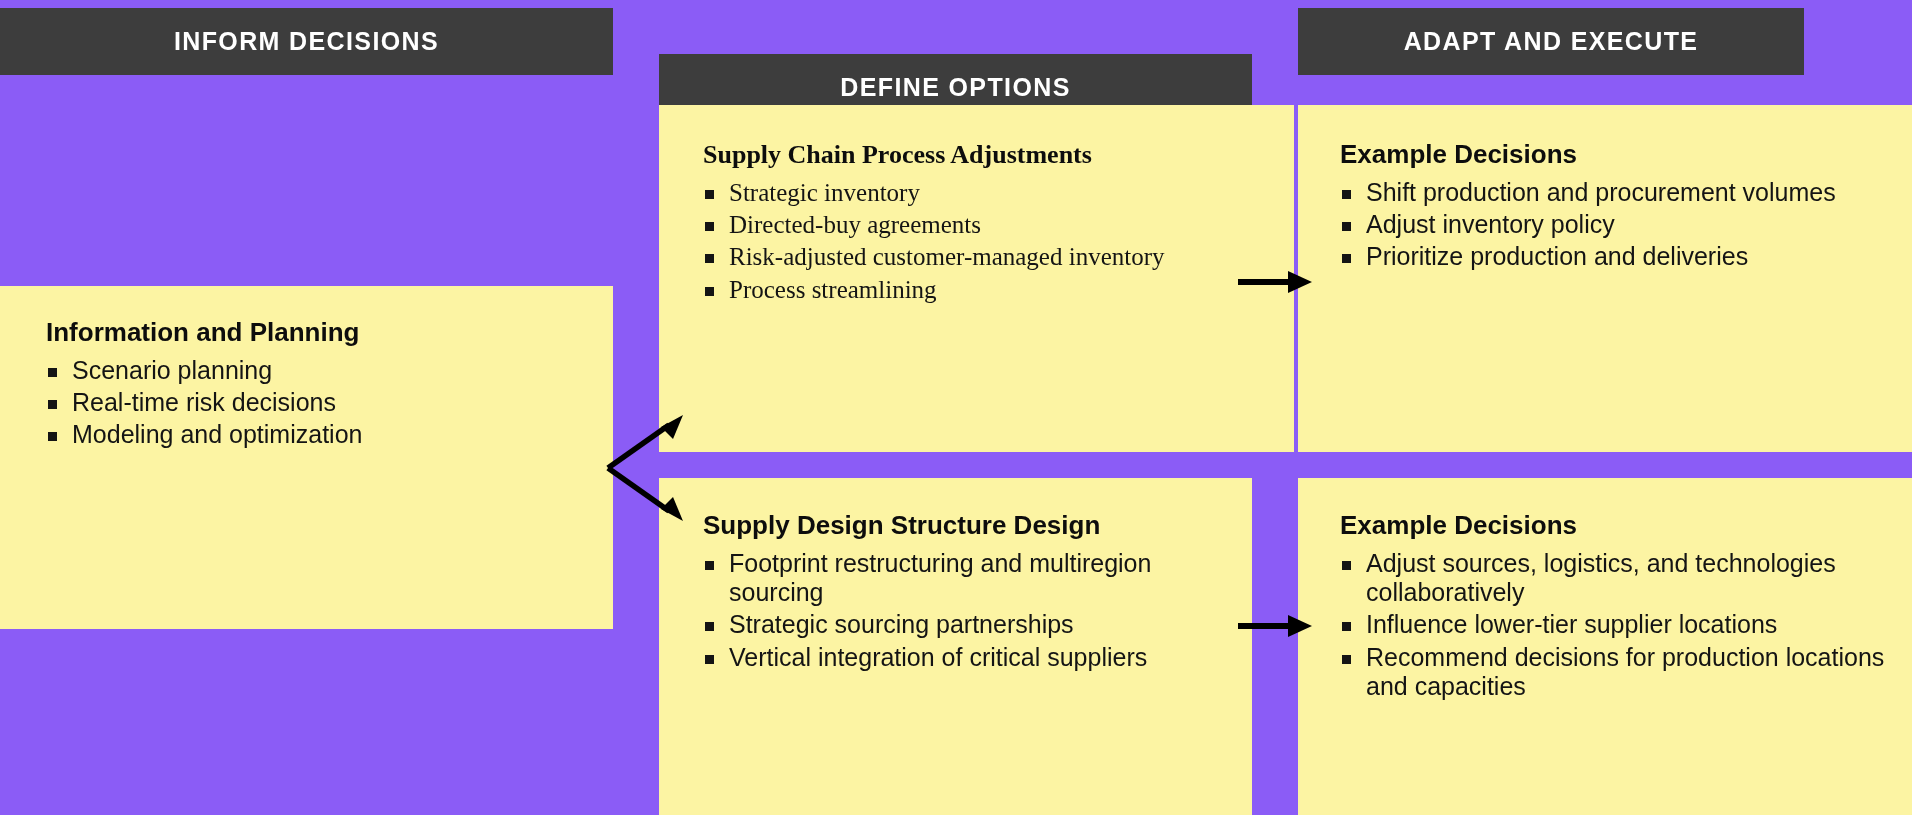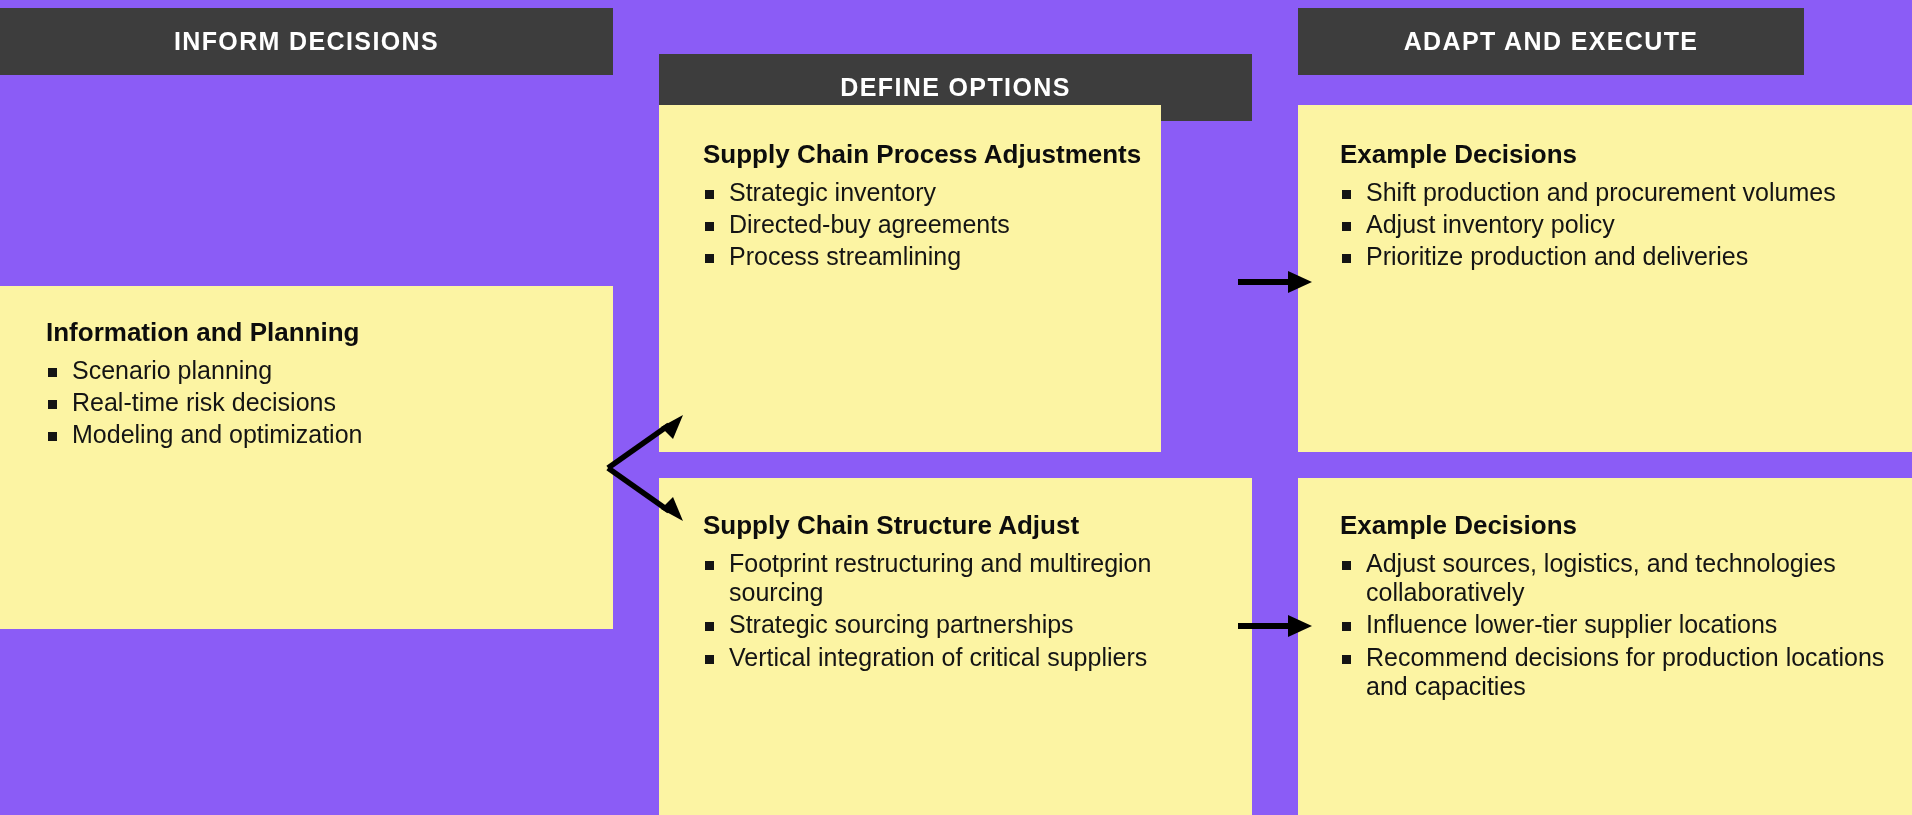--- a/index.html
+++ b/index.html
@@ -37,21 +37,21 @@
   #hdr-define  { left: 659px;  top: 8px; width: 593px; margin-top: 46px; }
   #hdr-adapt   { left: 1298px; top: 8px; width: 506px; }
 
   
   .card {
     position: absolute;
     background: #fcf4a3;
     box-sizing: border-box;
   }
   #card-info        { left: 0px;    top: 286px; width: 613px; height: 343px; padding: 0 0 2px 46px; }
-  #card-process     { left: 659px;  top: 105px; width: 502px; height: 347px; padding: 0 18px 0 44px; }
+  #card-process     { left: 659px;  top: 105px; width: 635px; height: 347px; padding: 0 18px 0 44px; font-family: Liberation Serif, serif; }
   #card-structure   { left: 659px;  top: 478px; width: 593px; height: 337px; padding: 0 18px 0 44px; }
   #card-decisions-1 { left: 1298px; top: 105px; width: 614px; height: 347px; padding: 0 22px 0 42px; }
   #card-decisions-2 { left: 1298px; top: 478px; width: 614px; height: 337px; padding: 0 22px 0 42px; }
 
   .card-title {
     font-size: 26px;
     font-weight: bold;
     color: #0d0d0d;
     line-height: 1.15;
     margin: 0 0 8px 0;
@@ -139,32 +139,33 @@
         <li>
           <span class="bsq"></span>
           <span>Strategic inventory</span>
         </li>
         <li>
           <span class="bsq"></span>
           <span>Directed-buy agreements</span>
         </li>
         <li>
           <span class="bsq"></span>
+          <span>Risk-adjusted customer-managed inventory</span>
         </li>
         <li>
           <span class="bsq"></span>
           <span>Process streamlining</span>
         </li>
       </ul>
     </div>
   </div>
 
   <div class="card" id="card-structure">
     <div class="body">
-      <div class="card-title">Supply Chain Structure Adjust</div>
+      <div class="card-title">Supply Design Structure Design</div>
       <ul class="bullets">
         <li>
           <span class="bsq"></span>
           <span>Footprint restructuring and multiregion sourcing</span>
         </li>
         <li>
           <span class="bsq"></span>
           <span>Strategic sourcing partnerships</span>
         </li>
         <li>

